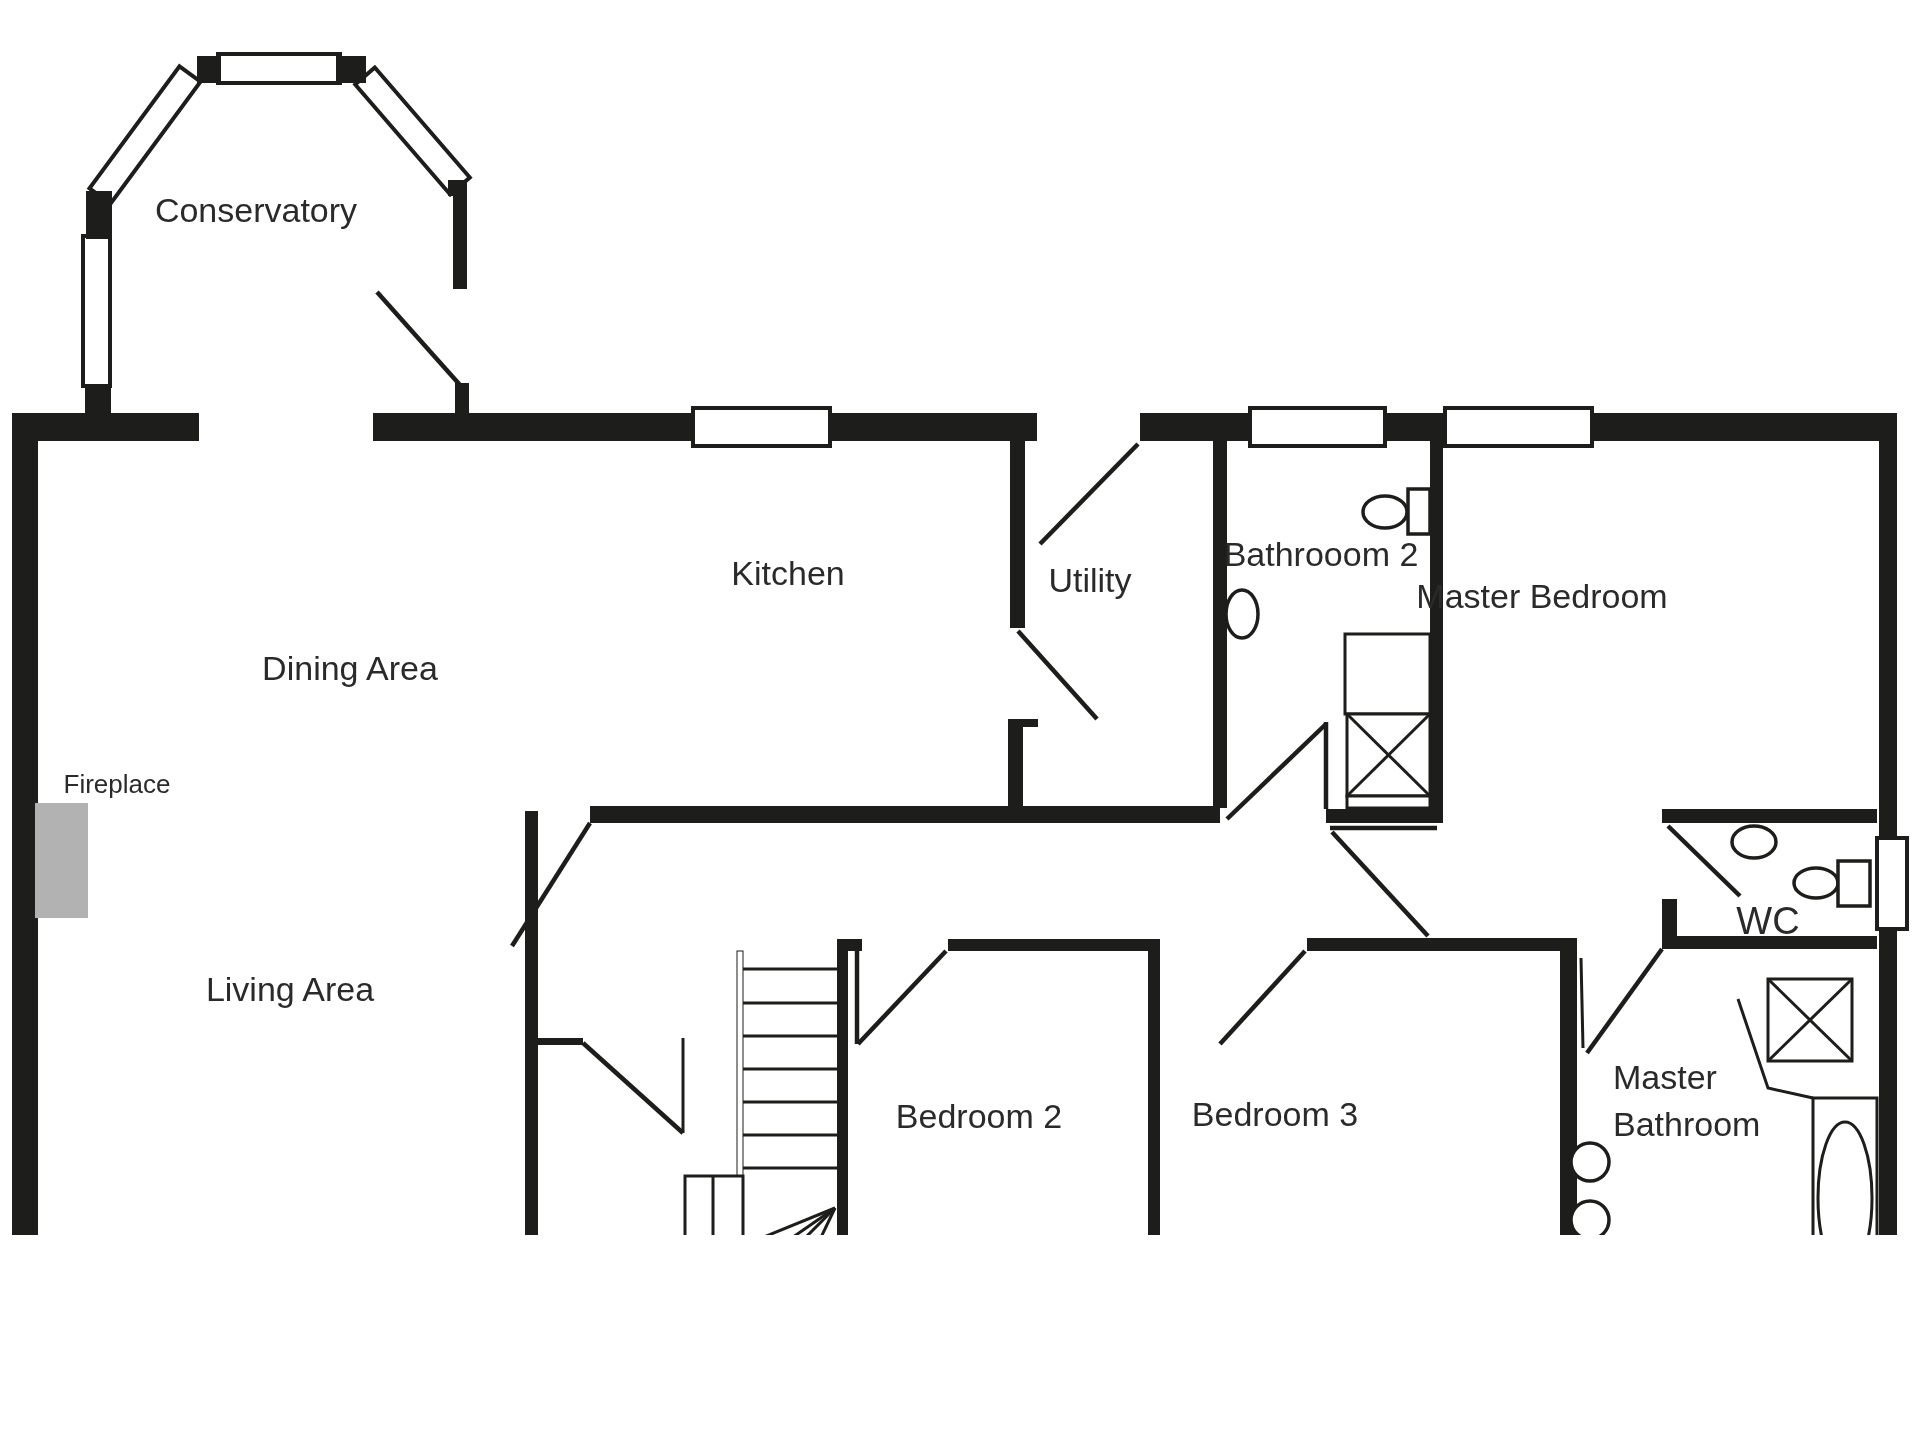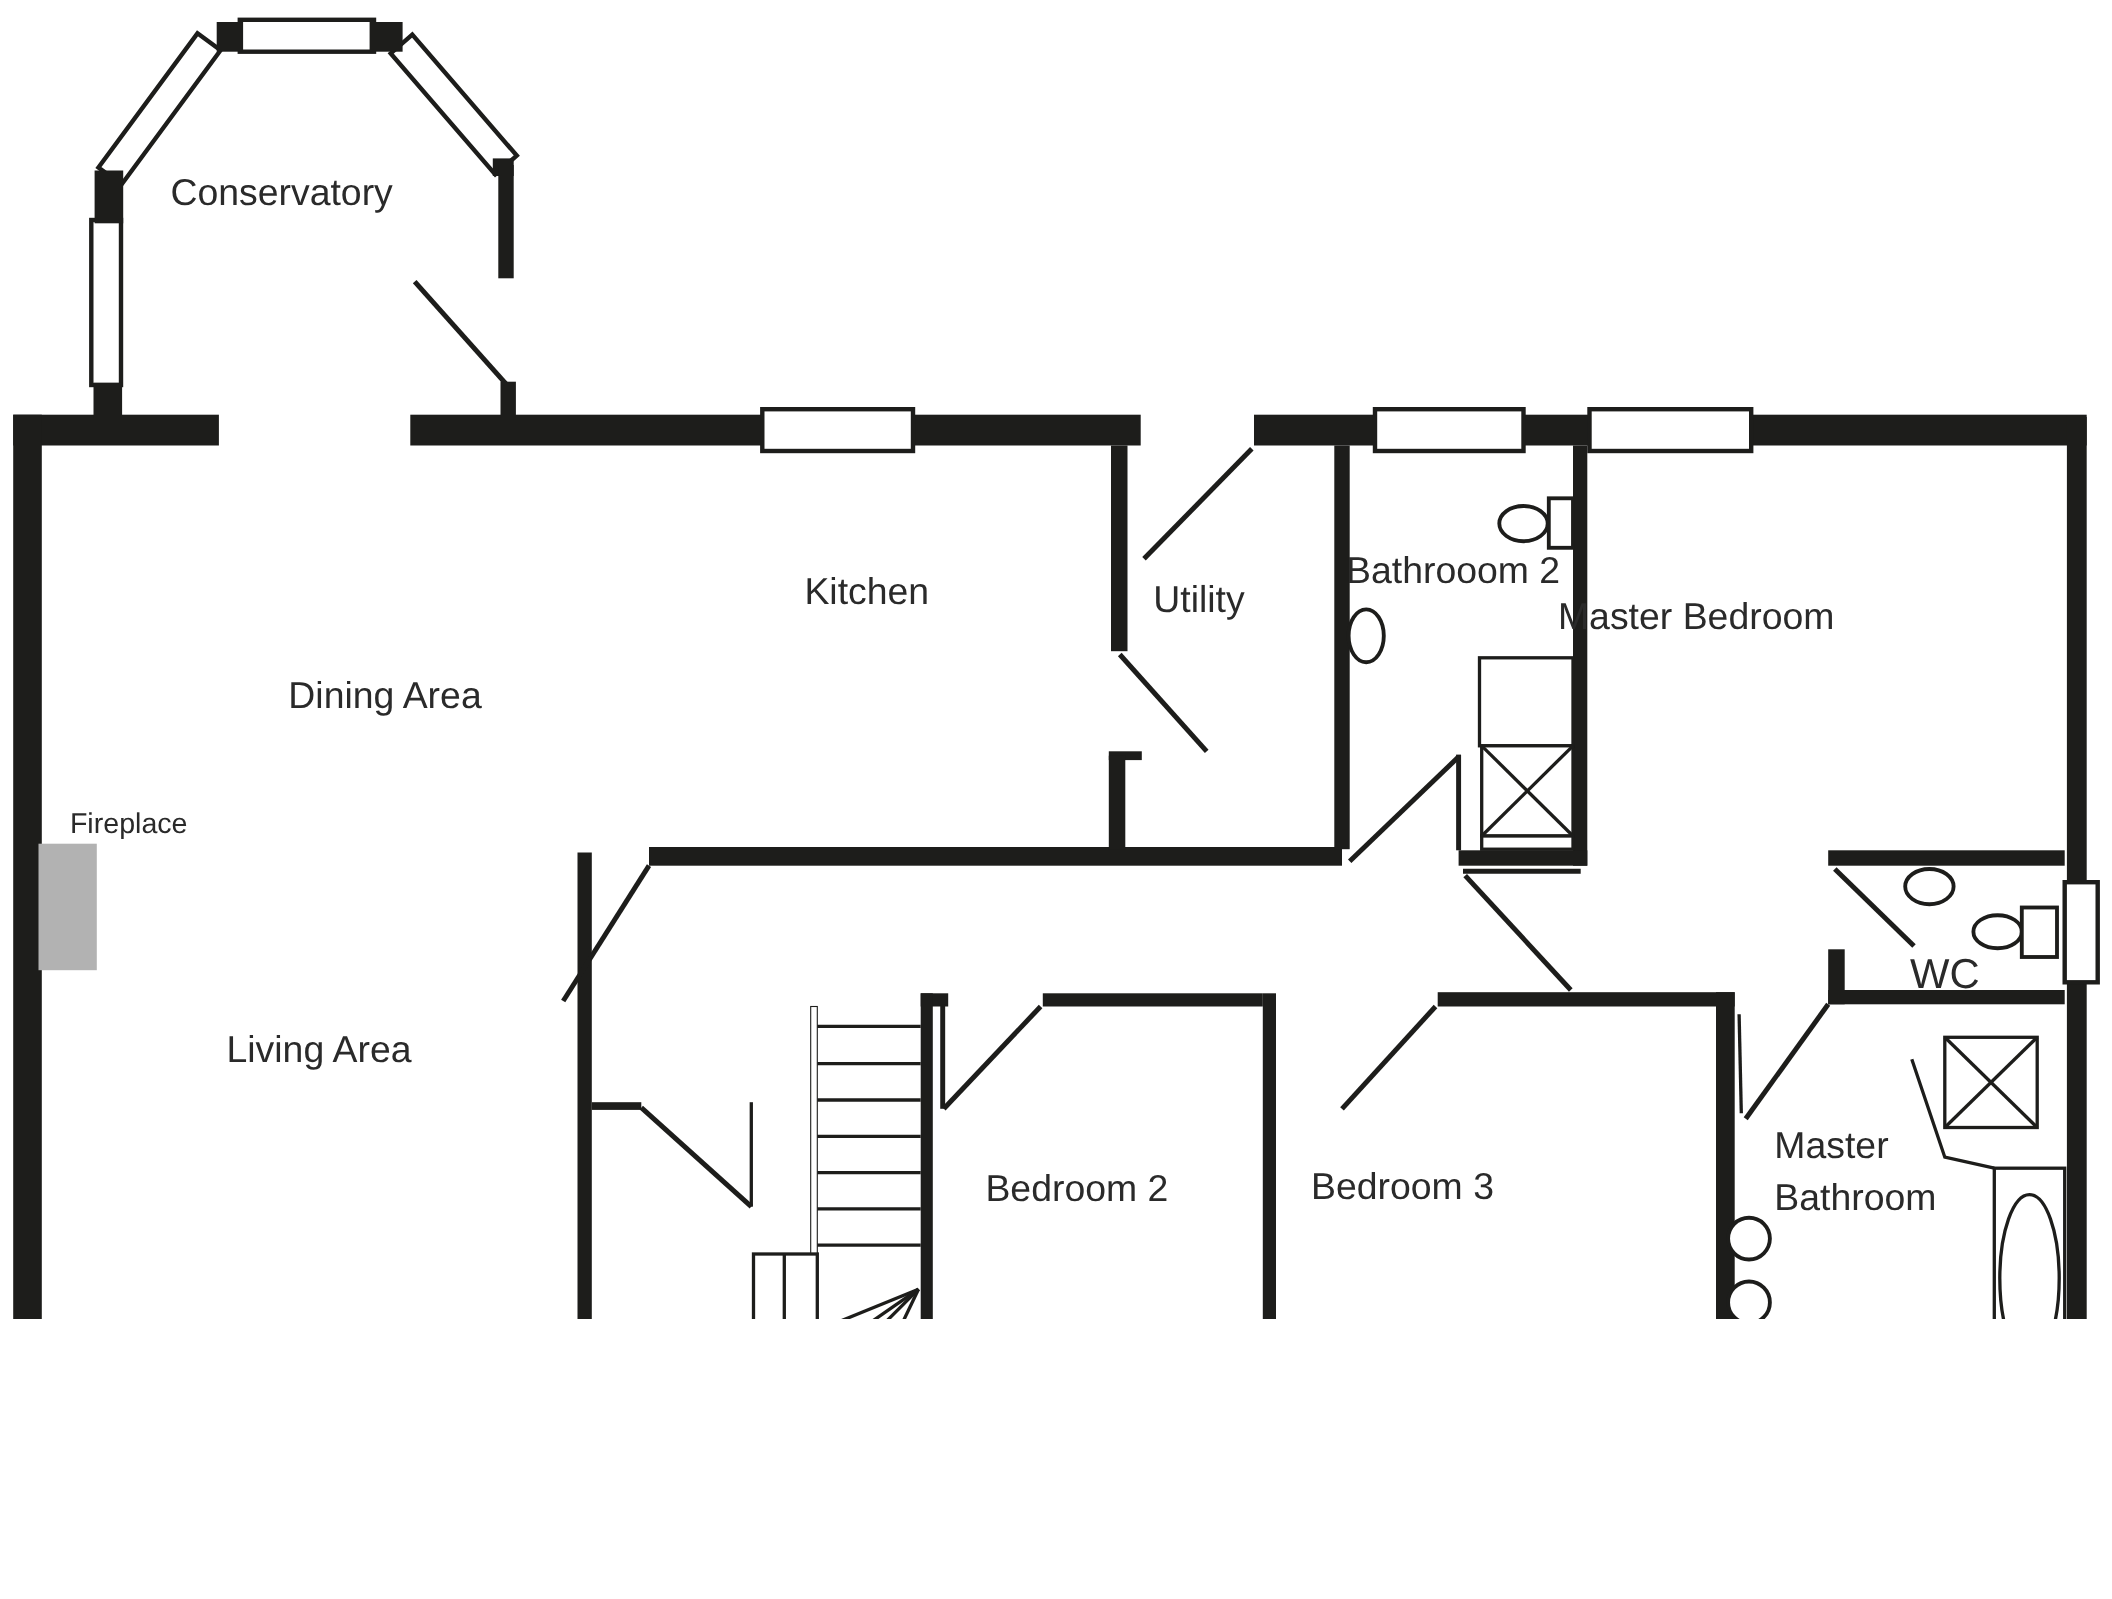--- a/index.html
+++ b/index.html
@@ -2,21 +2,21 @@
 <html style="--wall: #1d1d1b; --text: #2a2a2a; --fire: #b2b2b2; --bg: #ffffff;"><head>
 <meta charset="utf-8">
 <style>
   :root{
     --wall:#1d1d1b;
     --text:#2a2a2a;
     --fire:#b2b2b2;
     --bg:#ffffff;
   }
   html,body{margin:0;padding:0;background:var(--bg);}
-  .plan-wrap{width:1920px;height:1199px;background:var(--bg);}
+  .plan-wrap{width:1920px;height:1199px;background:var(--bg);margin-top:36px;}
   svg{display:block;font-family:"Liberation Sans", sans-serif;}
   .wall{fill:var(--wall);stroke:none;}
   .thin{stroke:var(--wall);fill:none;}
   .win{fill:#ffffff;stroke:var(--wall);stroke-width:4;}
   .fix{fill:#ffffff;stroke:var(--wall);stroke-width:3.5;}
   .fix2{fill:#ffffff;stroke:var(--wall);stroke-width:3;}
   .door{stroke:var(--wall);stroke-width:4.5;fill:none;}
   .step{stroke:var(--wall);stroke-width:3;fill:none;}
   .lbl{fill:var(--text);font-size:34px;text-anchor:middle;}
   .lbl-s{fill:var(--text);font-size:26px;text-anchor:middle;}

